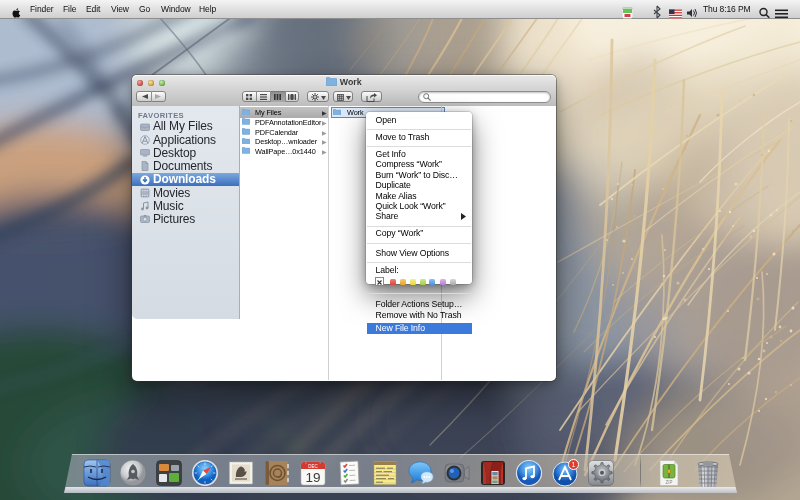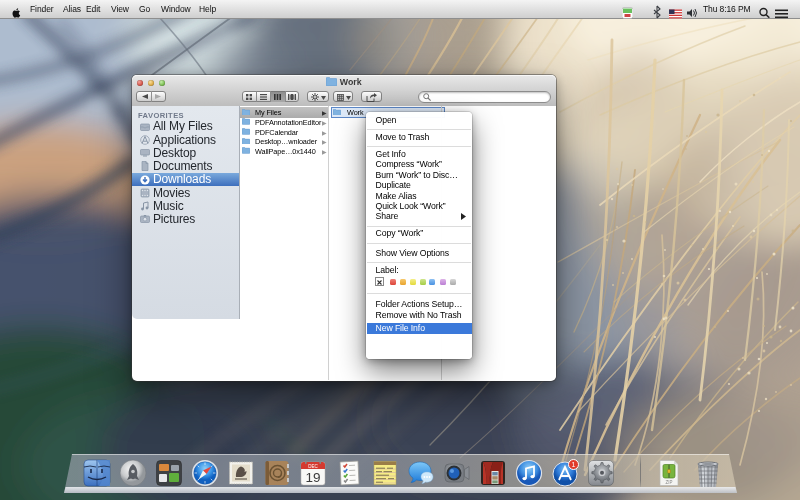--- a/index.html
+++ b/index.html
@@ -20,21 +20,21 @@
 #sidebar{position:absolute;left:0;top:31px;width:107px;height:213px;background:linear-gradient(#e3e8ee,#d5dbe3);border-right:1px solid #a9afb7;border-radius:0 0 0 5px;}
 .sbitem{position:absolute;left:21px;font-size:12px;letter-spacing:-0.15px;color:#23272d;line-height:13px;white-space:nowrap;}
 .sbicon{position:absolute;left:8px;width:10px;height:10px;}
 
 #cols{position:absolute;left:108px;top:31px;width:316px;height:274px;background:#fff;border-radius:0 0 5px 0;overflow:hidden;}
 .cdiv{position:absolute;top:0;width:1px;height:274px;background:#d0d0d0;}
 .crow{position:absolute;font-size:7.3px;letter-spacing:-0.1px;color:#000;line-height:10px;white-space:nowrap;}
 .folder{position:absolute;width:8px;height:6.5px;}
 .arr{position:absolute;font-size:6px;color:#9a9a9a;}
 
-#ctx{position:absolute;left:366px;top:112px;width:106px;height:247px;background:rgba(255,255,255,.97);border-radius:4px;box-shadow:0 12px 28px rgba(0,0,0,.5),0 2px 8px rgba(0,0,0,.3),0 0 0 1px rgba(0,0,0,.12);z-index:30;}
+#ctx{position:absolute;left:366px;top:112px;width:106px;height:172px;background:rgba(255,255,255,.97);border-radius:4px;box-shadow:0 12px 28px rgba(0,0,0,.5),0 2px 8px rgba(0,0,0,.3),0 0 0 1px rgba(0,0,0,.12);z-index:30;}
 .mitem{position:absolute;left:9.5px;font-size:8.7px;letter-spacing:-0.1px;color:#000;line-height:11px;white-space:nowrap;}
 .msep{position:absolute;left:1px;width:104px;height:1px;background:#dcdcdc;}
 .sw{position:absolute;width:6px;height:6px;border-radius:1.5px;}
 
 #dock{position:absolute;left:64px;top:454px;width:673px;height:39px;z-index:40;}
 #dockglass{position:absolute;left:0;top:0;width:673px;height:39px;background:linear-gradient(90deg,rgba(148,156,166,.72),rgba(150,156,166,.68) 45%,rgba(188,180,164,.68) 75%,rgba(210,198,176,.72));border-top:1px solid rgba(255,255,255,.5);clip-path:polygon(8px 0,665px 0,673px 39px,0 39px);}
 #dockfront{position:absolute;left:0;top:33px;width:673px;height:6px;background:linear-gradient(#eef0f3,#bcc1c9);opacity:.9;clip-path:polygon(1.5px 0,671.5px 0,673px 6px,0 6px);}
 .dicon{position:absolute;top:5px;width:28px;height:28px;}
 </style>
 </head>
@@ -223,21 +223,21 @@
       <circle cx="793" cy="308" r="1.5" fill="#f2e8d0" opacity=".8"></circle>
     </g>
   </svg>
 
   <div id="menubar">
     <svg class="mi" style="left:12px;top:4px" width="9" height="11" viewBox="0 0 11 12">
         <path d="M8.3,6.4c0-1.5,1.2-2.2,1.3-2.3C8.9,3.1,7.9,3,7.5,3 6.6,2.9,5.8,3.5,5.4,3.5 4.9,3.5,4.2,3 3.5,3 2.5,3,1.6,3.6,1.1,4.5c-1,1.8-.3,4.4.7,5.8.5.7,1.1,1.5,1.8,1.4.7,0,1-.5,1.9-.5.9,0,1.1.5,1.9.5.8,0,1.3-.7,1.8-1.4.6-.8.8-1.6.8-1.6S8.3,8.2,8.3,6.4Z" fill="#111"></path>
         <path d="M6.9,1.9C7.3,1.4,7.5,.8,7.5,.1 6.9,.2,6.2,.5,5.8,1 5.4,1.4,5.1,2.1,5.2,2.7 5.9,2.8,6.5,2.4,6.9,1.9Z" fill="#111"></path>
       </svg>
     <span class="mi bold" style="left:30px">Finder</span>
-    <span class="mi" style="left:63px">Alias</span>
+    <span class="mi" style="left:63px">File</span>
     <span class="mi" style="left:86px">Edit</span>
     <span class="mi" style="left:111px">View</span>
     <span class="mi" style="left:139px">Go</span>
     <span class="mi" style="left:161px">Window</span>
     <span class="mi" style="left:199px">Help</span>
     <svg class="mi" style="left:622px;top:4px" width="11" height="11" viewBox="0 0 11 11">
         <rect x="0" y="0" width="11" height="11" rx="2" fill="#fff" stroke="#999" stroke-width=".5"></rect>
         <rect x="1" y="1" width="9" height="4.5" fill="#6abf5e"></rect>
         <rect x="2.5" y="6.5" width="6" height="3" fill="#c44"></rect>
       </svg>
@@ -362,21 +362,21 @@
           <path d="M5,5 L7.6,7.6" stroke="#777" stroke-width="1.1"></path>
         </svg>
     </div>
     <div id="sidebar">
       <div class="sbitem" style="left:6px;top:2.5px;font-size:7.6px;font-weight:bold;color:#70798a;letter-spacing:.4px">FAVORITES</div>
       <div class="sbitem" style="top:14.2px">All My Files</div>
       <div class="sbitem" style="top:27.5px">Applications</div>
       <div class="sbitem" style="top:40.7px">Desktop</div>
       <div class="sbitem" style="top:54px">Documents</div>
       <div class="abs" style="left:0;top:66.6px;width:107px;height:13.4px;background:linear-gradient(#7aa9dc,#3d6fbd)"></div>
-      <div class="sbitem" style="top:67.3px;color:#fff;font-weight:normal">Downloads</div>
+      <div class="sbitem" style="top:67.3px;color:#fff;font-weight:bold">Downloads</div>
       <div class="sbitem" style="top:80.5px">Movies</div>
       <div class="sbitem" style="top:93.8px">Music</div>
       <div class="sbitem" style="top:107px">Pictures</div>
 
       <svg class="sbicon" style="top:15.5px" viewBox="0 0 10 10">
           <rect x=".5" y="2" width="9" height="6.5" rx="1" fill="#aab4c2" stroke="#8895a6" stroke-width=".7"></rect>
           <path d="M.5,5 L3.5,5 L4.5,6 L5.5,6 L6.5,5 L9.5,5" stroke="#8895a6" stroke-width=".7" fill="none"></path>
         </svg>
       <svg class="sbicon" style="top:28.8px" viewBox="0 0 10 10">
           <path d="M2,8.5 L5,1.5 L8,8.5 M3.2,6.2 L6.8,6.2" stroke="#8895a6" stroke-width="1" fill="none"></path>

